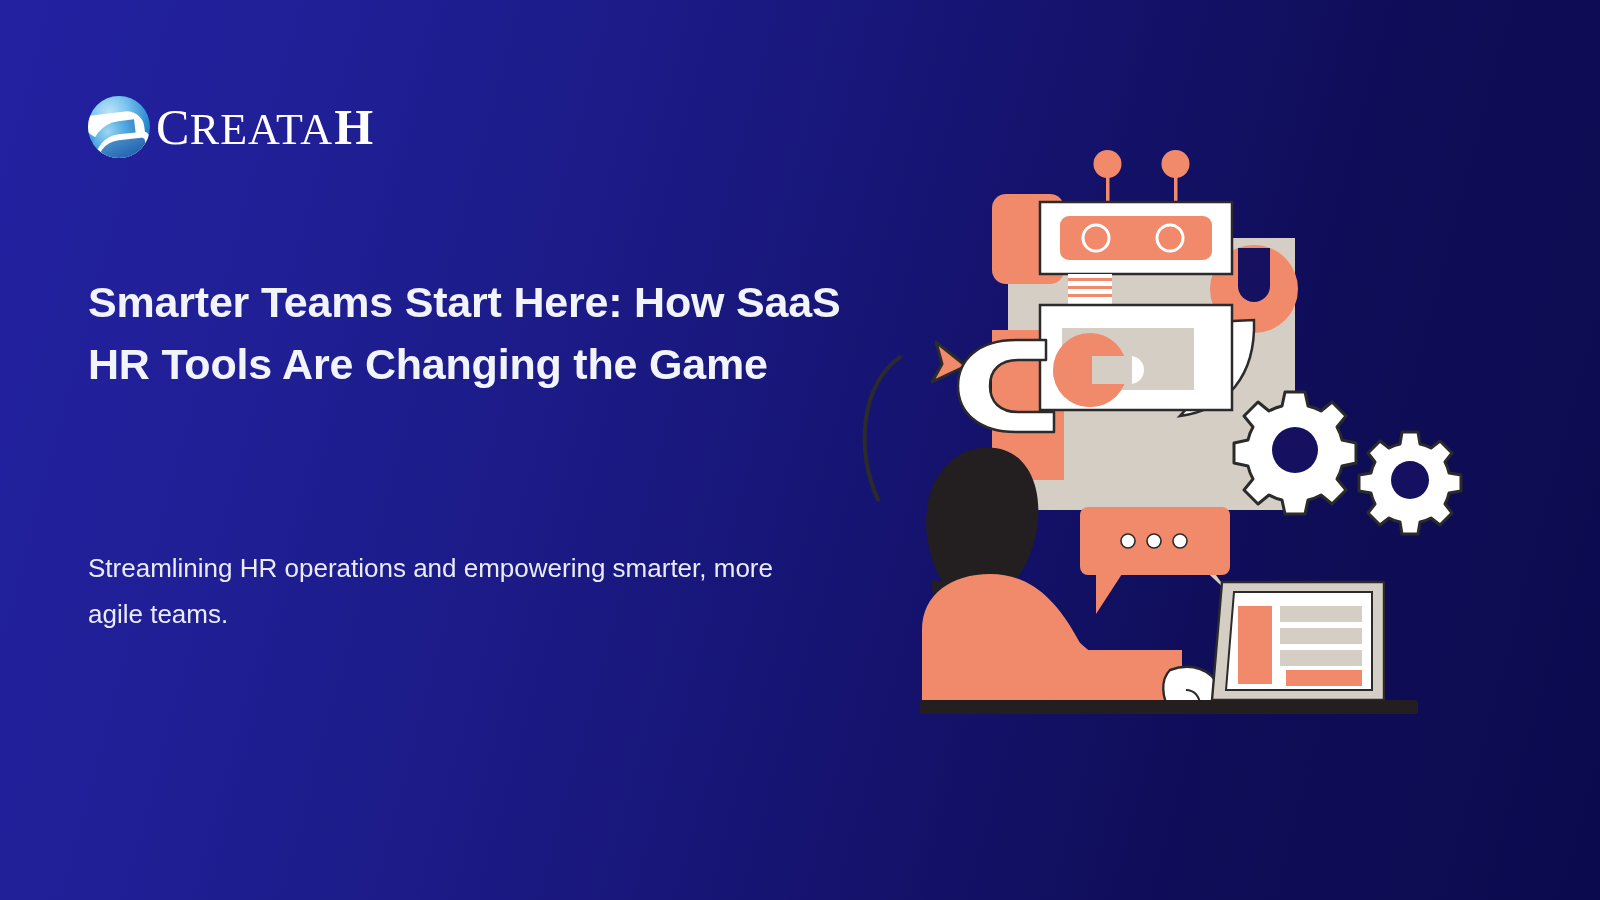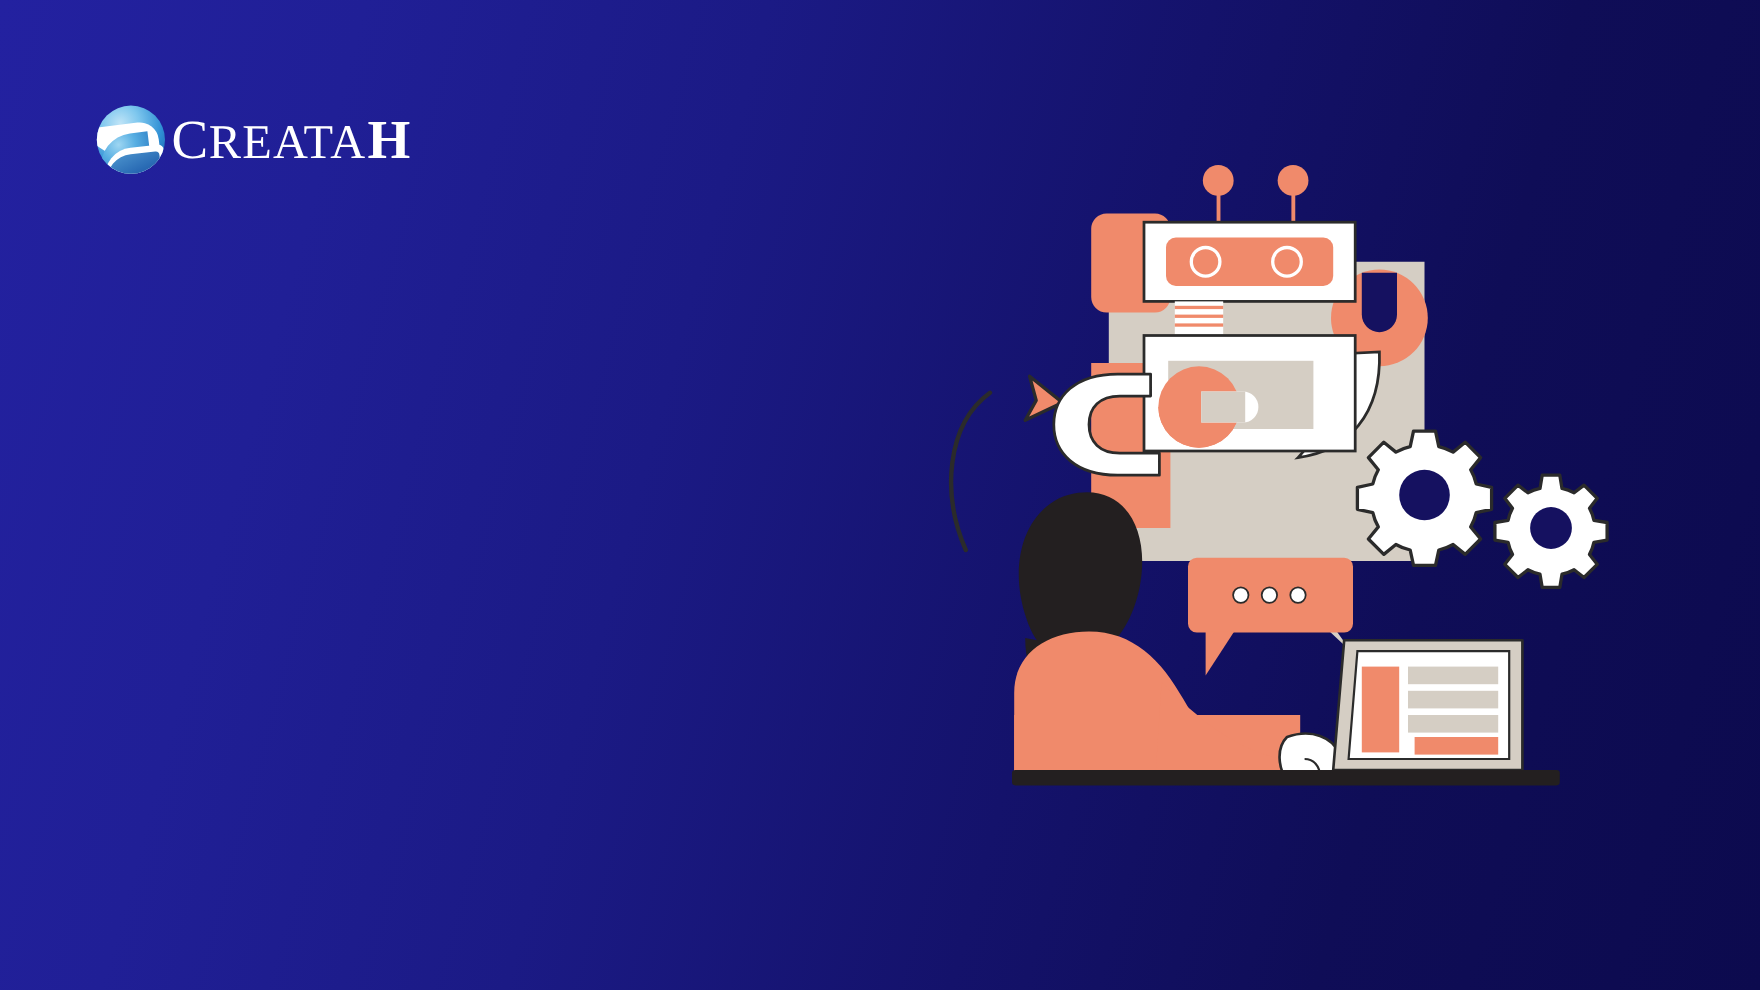--- a/index.html
+++ b/index.html
@@ -99,20 +99,22 @@
       <div class="wave-low"></div>
       <div class="wave-deep"></div>
     </div>
     <div class="logo-text">
       <span class="lt-c">C</span>
       <span class="lt-rest">REATA</span>
       <span class="lt-h">H</span>
     </div>
   </div>
 
+  <h1 class="headline">Smarter Teams Start Here: How SaaS HR Tools Are Changing the Game</h1>
+  <p class="subhead">Streamlining HR operations and empowering smarter, more agile teams.</p>
 
   <div class="art">
     <svg viewBox="0 0 700 600" xmlns="http://www.w3.org/2000/svg">
 
       <g>
         <path d="M168 88 H455 V360 H330 L388 442 L300 360 H168 Z" fill="#d5cec4"></path>
       </g>
 
       <g>
         <path d="M38 350 C16 300 20 236 60 207" fill="none" stroke="#2b2b2b" stroke-width="4" stroke-linecap="round"></path>

